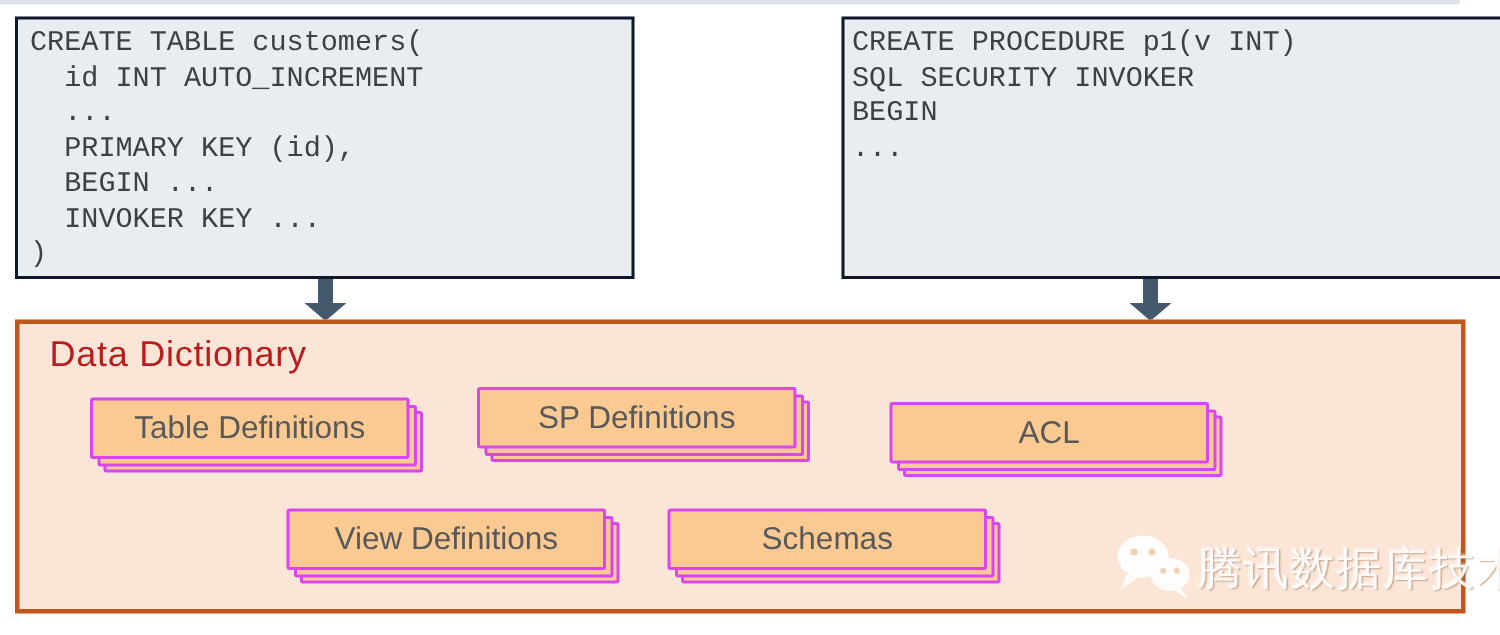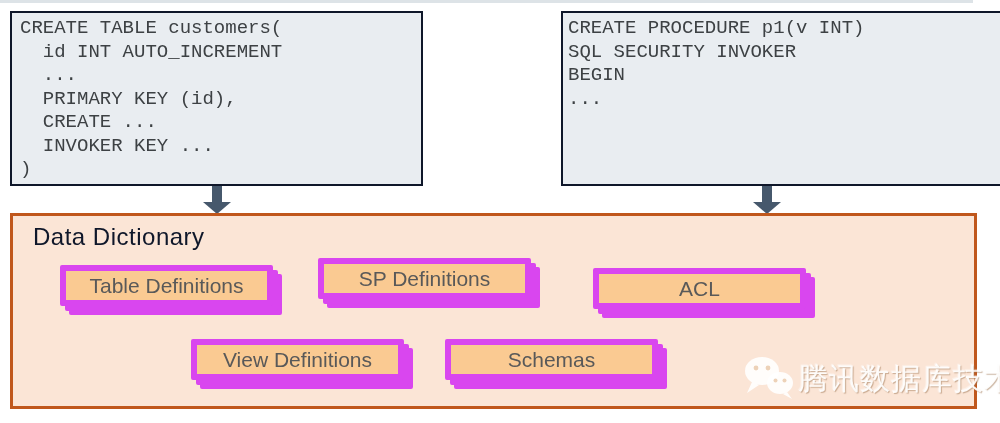--- a/index.html
+++ b/index.html
@@ -33,27 +33,27 @@
     border-left:14px solid transparent; border-right:14px solid transparent;
     border-top:12px solid #46586c;
   }
   
   .dd-box {
     position:absolute; left:10px; top:213px; width:967px; height:196px;
     box-sizing:border-box; background:#fbe5d6; border:3px solid #c0571c;
   }
   .dd-title {
     position:absolute; left:20px; top:7px;
-    font-size:24px; color:#0f172a; letter-spacing:0.5px;
+    font-size:24px; color:#b91c1c; letter-spacing:0.5px;
   }
   
   .card { position:absolute; width:213px; height:41px; }
   .card .layer {
     position:absolute; width:100%; height:100%; box-sizing:border-box;
-    background:#faca92; border:6px solid #d946ef; border-radius:2px;
+    background:#faca92; border:2px solid #d946ef; border-radius:2px;
   }
   .card .l3 { left:9px; top:9px; }
   .card .l2 { left:5px; top:5px; }
   .card .l1 {
     left:0; top:0; display:flex; align-items:center; justify-content:center;
   }
   .card .label { font-size:21px; color:#595959; }
   .card.c-table   { left:47px;  top:49px;  }
   .card.c-sp      { left:305px; top:42px;  }
   .card.c-acl     { left:580px; top:52px;  }
@@ -77,21 +77,21 @@
 
 <div class="stage">
 
   <div class="top-strip"></div>
 
   <div class="code-box left">
     <div class="code-line">CREATE TABLE customers(</div>
     <div class="code-line">  id INT AUTO_INCREMENT</div>
     <div class="code-line">  ...</div>
     <div class="code-line">  PRIMARY KEY (id),</div>
-    <div class="code-line">  CREATE ...</div>
+    <div class="code-line">  BEGIN ...</div>
     <div class="code-line">  INVOKER KEY ...</div>
     <div class="code-line">)</div>
   </div>
 
   <div class="code-box right">
     <div class="code-line">CREATE PROCEDURE p1(v INT)</div>
     <div class="code-line">SQL SECURITY INVOKER</div>
     <div class="code-line">BEGIN</div>
     <div class="code-line">...</div>
   </div>

